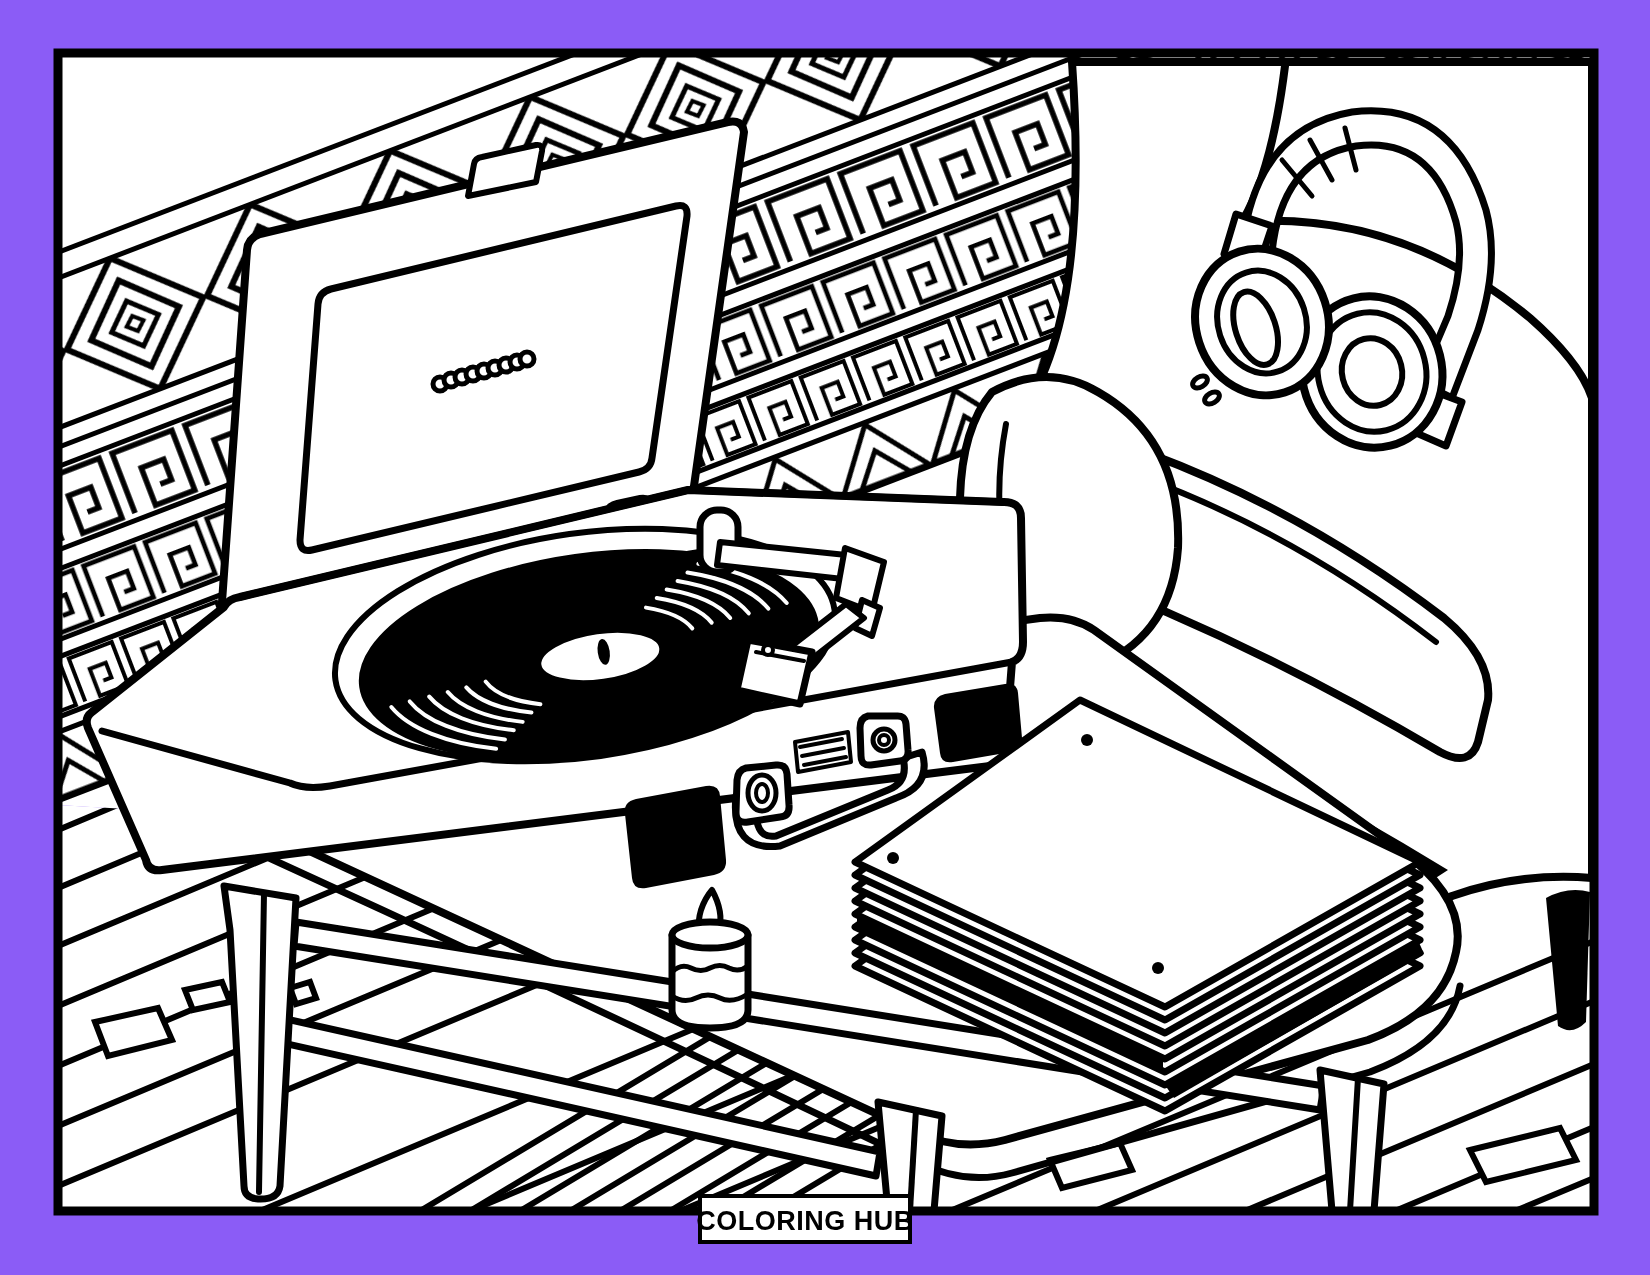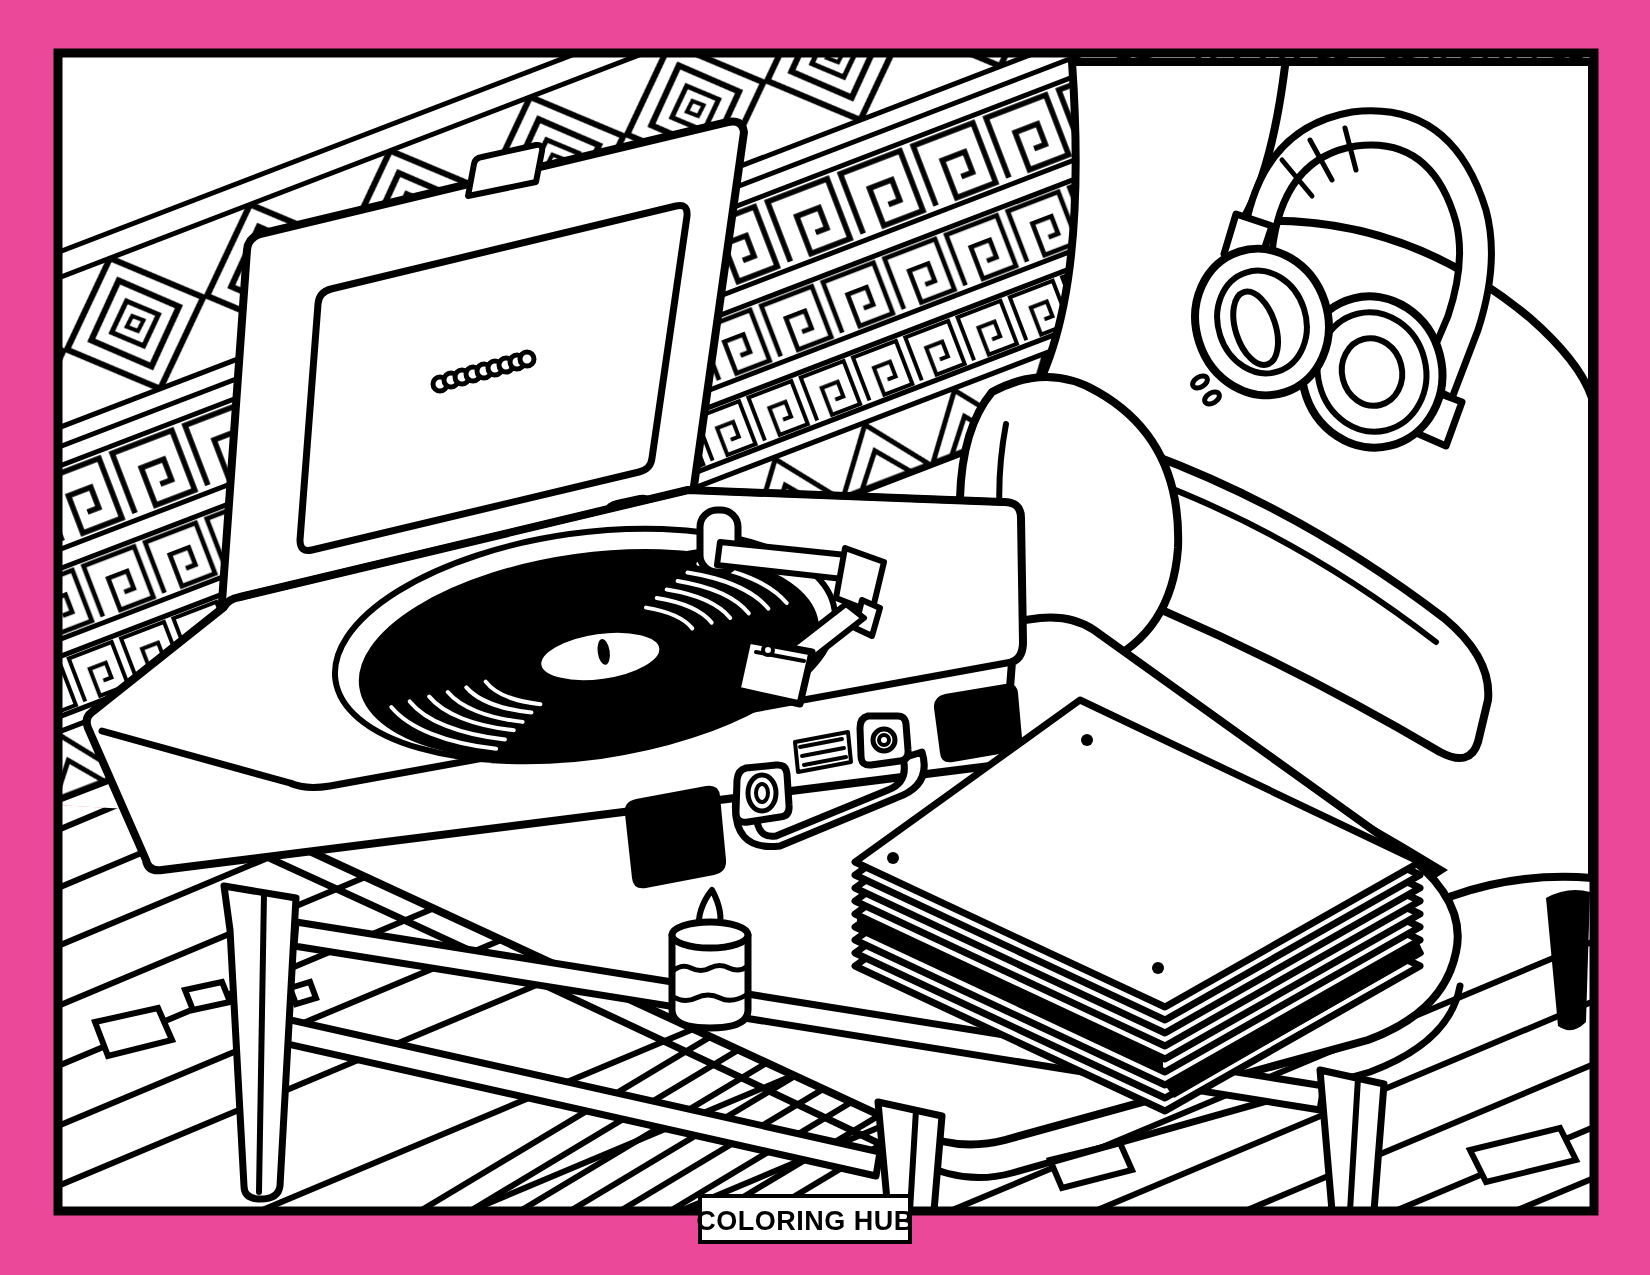--- a/index.html
+++ b/index.html
@@ -1,16 +1,16 @@
 <!DOCTYPE html>
 <html><head>
 <meta charset="utf-8">
 <style>
   html,body{margin:0;padding:0;background:#ffffff;}
-  .page{width:1650px;height:1275px;position:relative;background:#ec4899;overflow:hidden;}
+  .page{width:1650px;height:1275px;position:relative;background:#8b5cf6;overflow:hidden;}
   svg{display:block;}
   .badge-text{font-family:"Liberation Sans",sans-serif;font-weight:bold;font-size:27px;letter-spacing:.5px;fill:#000;}
 </style>
 </head>
 <body>
 
 <div class="page">
 <svg width="1650" height="1275" viewBox="0 0 1650 1275">
   <defs>
     <clipPath id="clipPage">

